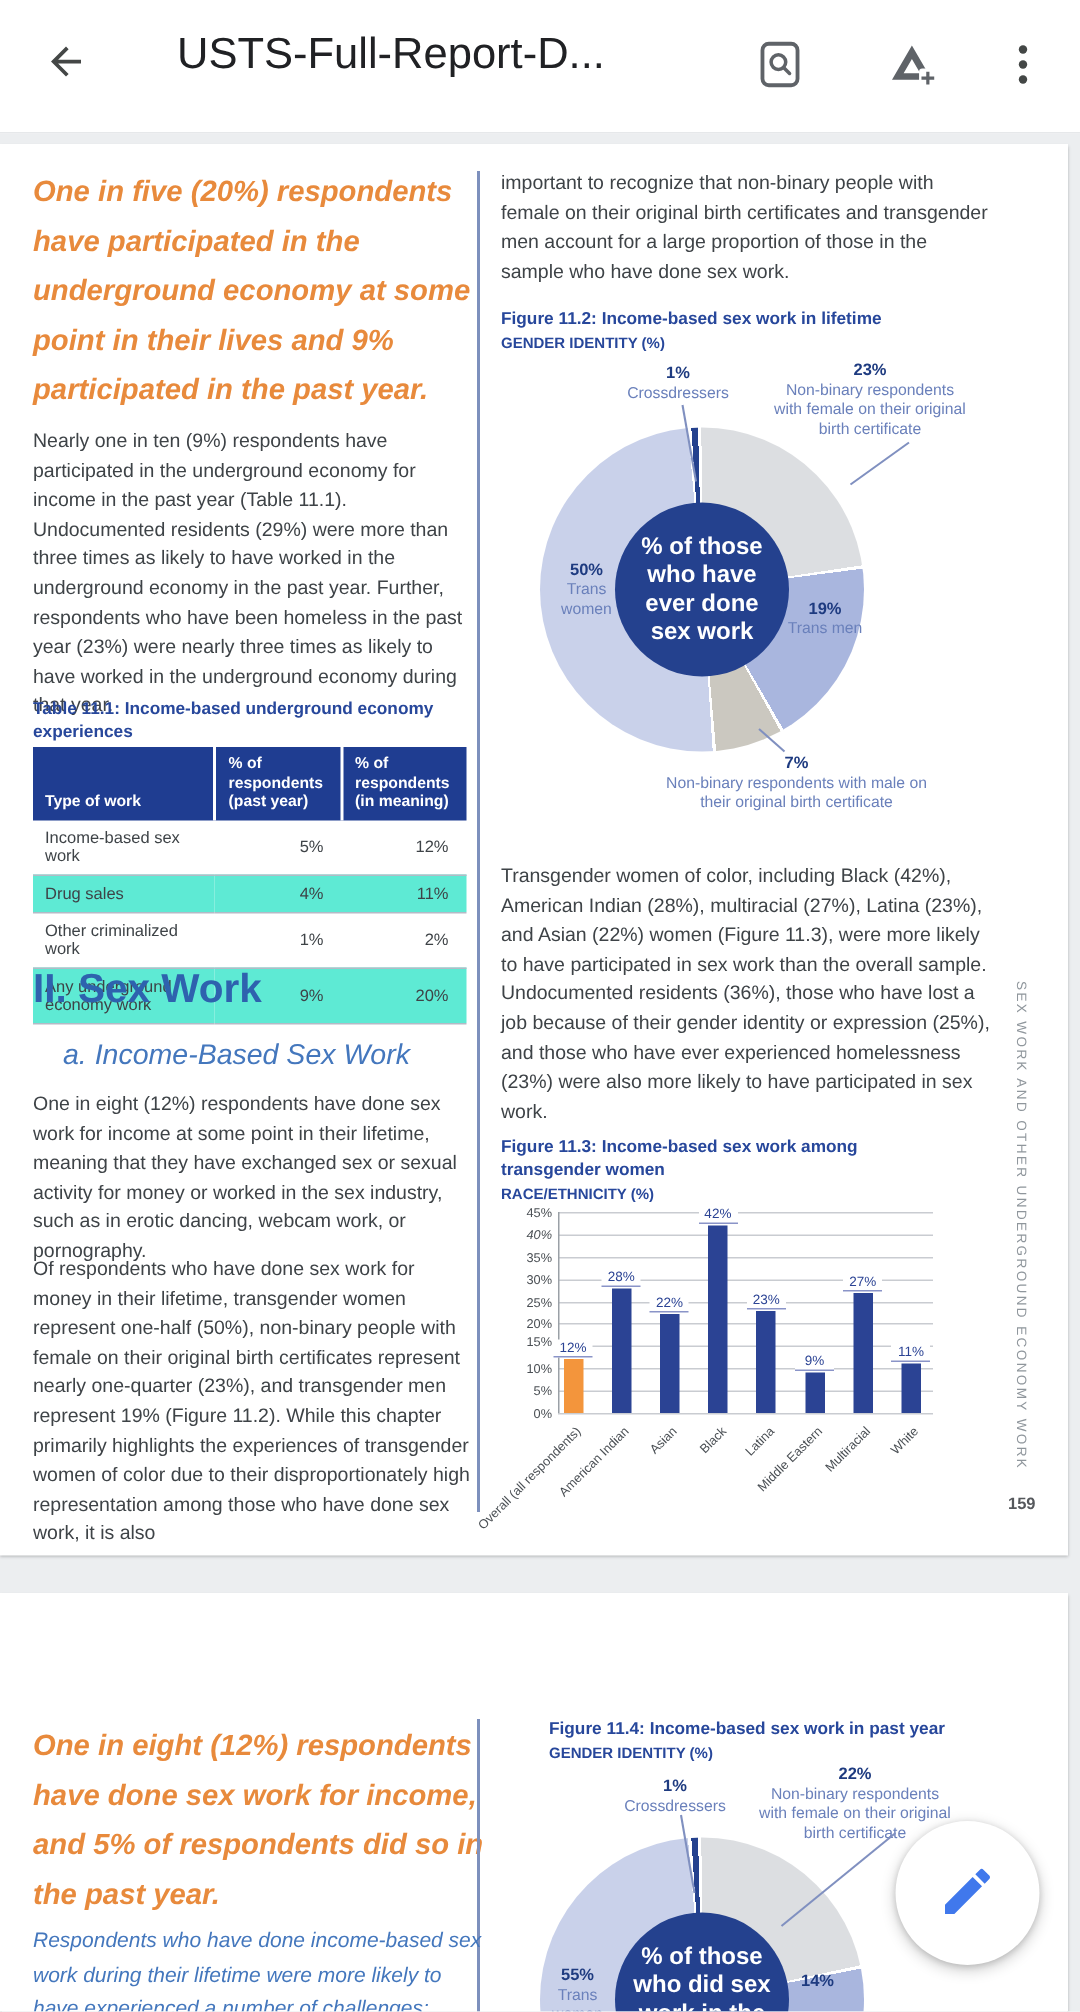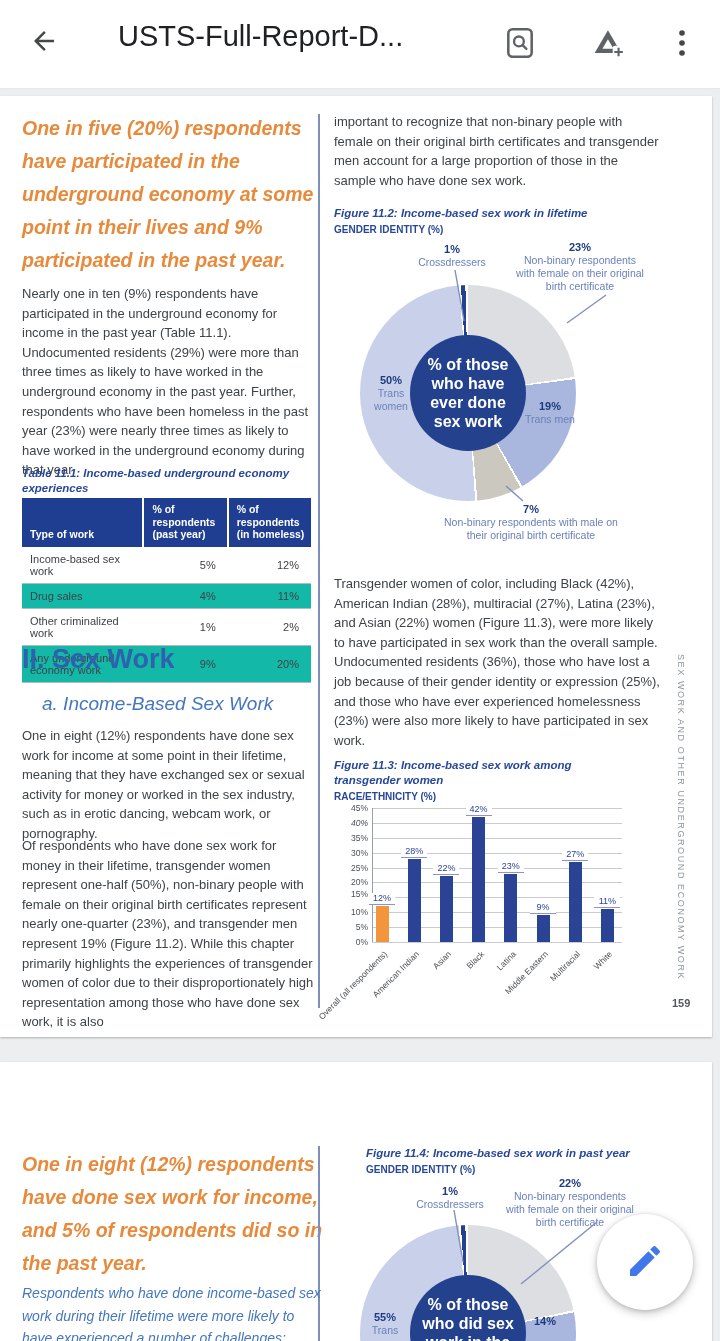--- a/index.html
+++ b/index.html
@@ -15,35 +15,35 @@
                  white-space:nowrap;overflow:hidden;}
   .iconbtn{position:absolute;background:none;border:none;padding:0;cursor:pointer;}
 
   
   .page{position:absolute;left:0;width:712px;background:#fff;}
   .page1{top:96px;height:941px;box-shadow:0 1px 2px rgba(60,64,67,.35);}
   .page2{top:1062px;height:400px;box-shadow:0 1px 2px rgba(60,64,67,.35);}
 
   .quote{font-size:19.5px;line-height:33px;font-weight:bold;font-style:italic;color:#e88a3c;}
   .body-txt{font-size:13px;line-height:19.6px;color:#3e4347;}
-  .cap{font-size:11.5px;line-height:15px;font-weight:bold;color:#27479b;font-style:italic;}
+  .cap{font-size:11.5px;line-height:15px;font-weight:bold;color:#27479b;}
   .cap-sub{font-size:10px;line-height:13px;font-weight:bold;color:#27479b;margin-top:2px;}
   .h2{font-size:27px;font-weight:bold;color:#2e62ae;}
   .h3{font-size:19px;font-style:italic;color:#4477bd;margin-left:20px;}
   .italic-note{font-size:14px;line-height:22.5px;font-style:italic;color:#4477bd;}
   .vdiv{width:2px;background:#7d90bd;}
 
   
   table.t111{border-collapse:collapse;width:289px;font-size:11px;color:#3e4347;}
   .t111 th{background:#1f3d91;color:#fff;font-size:10.5px;line-height:12.5px;text-align:left;
            vertical-align:bottom;padding:5px 6px 6px 8px;font-weight:bold;margin-left:30px;}
   .t111 th+th{border-left:2px solid #fff;width:73px;}
   .t111 td{border-bottom:1px solid #b3bac6;padding:6px 12px 6px 8px;}
   .t111 td+td{text-align:right;}
-  .t111 tr.alt{background:#14b8a6;}
+  .t111 tr.alt{background:#5eead4;}
 
   
   .donut-ring{border-radius:50%;}
   .donut-hole{border-radius:50%;background:#24418e;color:#fff;font-weight:bold;font-size:16px;
               line-height:19px;display:flex;align-items:center;justify-content:center;
               text-align:center;padding:0;}
   .donut-hole span{display:block;width:104px;}
   .plabel{text-align:center;}
   .ppct{font-size:11px;font-weight:bold;color:#1e3b80;line-height:14px;}
   .ptxt{font-size:10.5px;color:#6a80bb;line-height:13px;}
@@ -118,21 +118,21 @@
 
       <div class="body-txt abs" style="left:22px;top:188px;width:292px;">Nearly one in ten (9%) respondents have participated in the underground economy for income in the past year (Table 11.1). Undocumented residents (29%) were more than three times as likely to have worked in the underground economy in the past year. Further, respondents who have been homeless in the past year (23%) were nearly three times as likely to have worked in the underground economy during that year.</div>
 
       <div class="cap abs" style="left:22px;top:370px;width:300px;">Table 11.1: Income-based underground economy experiences</div>
 
       <table class="t111 abs" style="left:22px;top:402px;">
         <thead>
             <tr>
               <th style="width: 141px;">Type of work</th>
               <th>% of respondents (past year)</th>
-              <th>% of respondents (in homeless)</th>
+              <th>% of respondents (in meaning)</th>
             </tr>
           </thead>
         <tbody>
             <tr>
               <td>Income-based sex work</td>
               <td>5%</td>
               <td>12%</td>
             </tr>
             <tr class="alt">
               <td>Drug sales</td>

